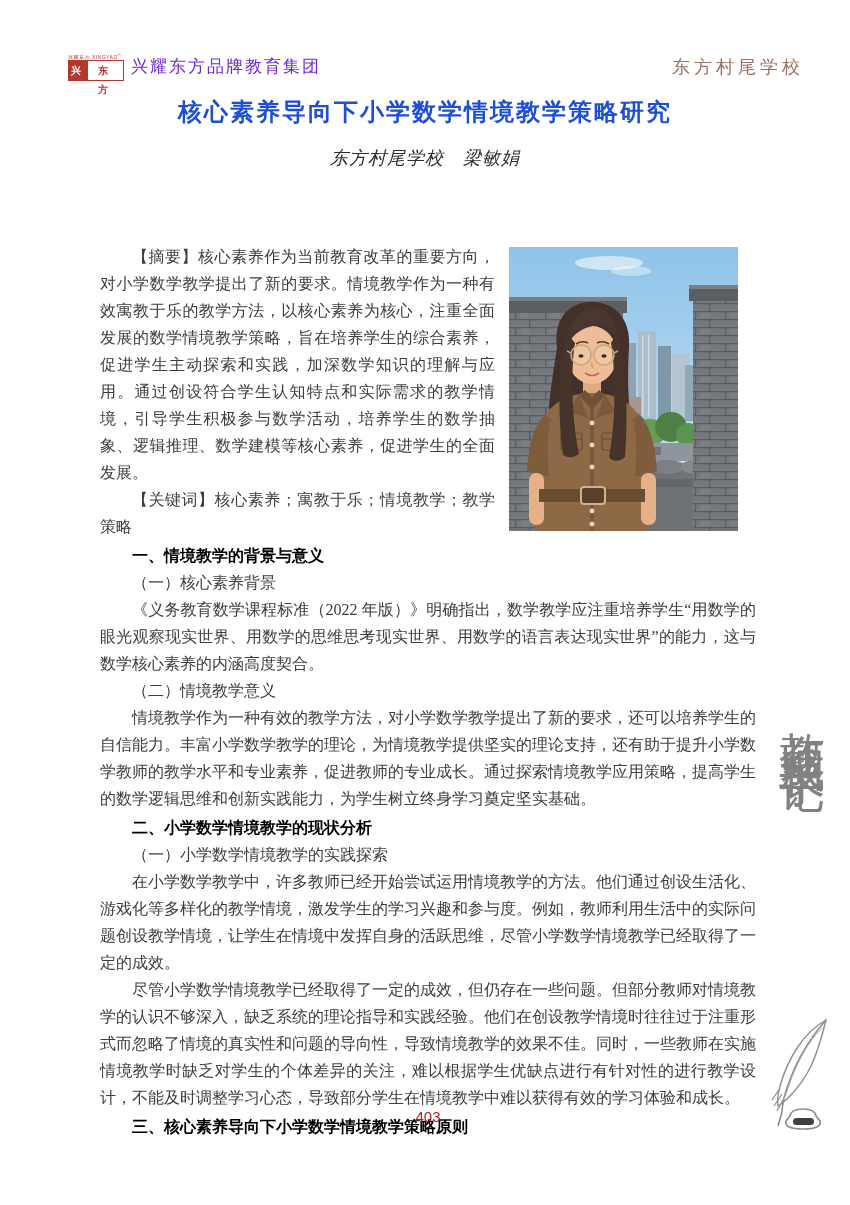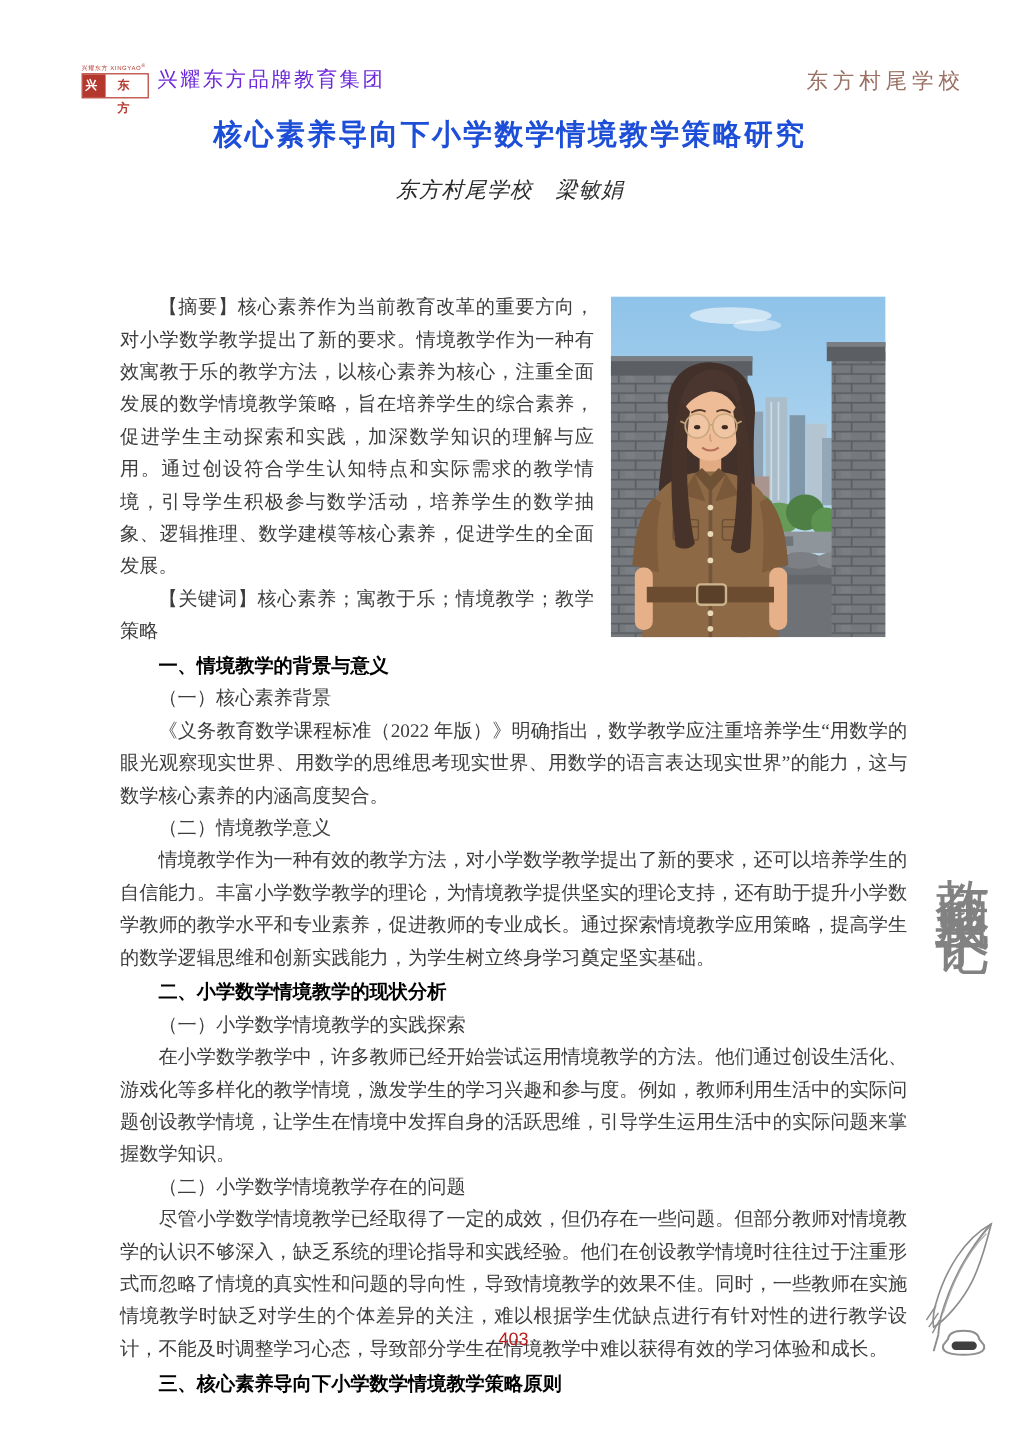--- a/index.html
+++ b/index.html
@@ -167,22 +167,21 @@
 
     <p class="para">【摘要】核心素养作为当前教育改革的重要方向，对小学数学教学提出了新的要求。情境教学作为一种有效寓教于乐的教学方法，以核心素养为核心，注重全面发展的数学情境教学策略，旨在培养学生的综合素养，促进学生主动探索和实践，加深数学知识的理解与应用。通过创设符合学生认知特点和实际需求的教学情境，引导学生积极参与数学活动，培养学生的数学抽象、逻辑推理、数学建模等核心素养，促进学生的全面发展。</p>
     <p class="para">【关键词】核心素养；寓教于乐；情境教学；教学策略</p>
     <p class="h1">一、情境教学的背景与意义</p>
     <p class="h2">（一）核心素养背景</p>
     <p class="para">《义务教育数学课程标准（2022 年版）》明确指出，数学教学应注重培养学生“用数学的眼光观察现实世界、用数学的思维思考现实世界、用数学的语言表达现实世界”的能力，这与数学核心素养的内涵高度契合。</p>
     <p class="h2">（二）情境教学意义</p>
     <p class="para">情境教学作为一种有效的教学方法，对小学数学教学提出了新的要求，还可以培养学生的自信能力。丰富小学数学教学的理论，为情境教学提供坚实的理论支持，还有助于提升小学数学教师的教学水平和专业素养，促进教师的专业成长。通过探索情境教学应用策略，提高学生的数学逻辑思维和创新实践能力，为学生树立终身学习奠定坚实基础。</p>
     <p class="h1">二、小学数学情境教学的现状分析</p>
     <p class="h2">（一）小学数学情境教学的实践探索</p>
-    <p class="para">在小学数学教学中，许多教师已经开始尝试运用情境教学的方法。他们通过创设生活化、游戏化等多样化的教学情境，激发学生的学习兴趣和参与度。例如，教师利用生活中的实际问题创设教学情境，让学生在情境中发挥自身的活跃思维，引导学生运用生活中的实际问题来掌握数学知识。</p>
-    <p class="h2">（二）小学数学情境教学存在的问题</p>
+    <p class="para">在小学数学教学中，许多教师已经开始尝试运用情境教学的方法。他们通过创设生活化、游戏化等多样化的教学情境，激发学生的学习兴趣和参与度。例如，教师利用生活中的实际问题创设教学情境，让学生在情境中发挥自身的活跃思维，尽管小学数学情境教学已经取得了一定的成效。</p>
     <p class="para">尽管小学数学情境教学已经取得了一定的成效，但仍存在一些问题。但部分教师对情境教学的认识不够深入，缺乏系统的理论指导和实践经验。他们在创设教学情境时往往过于注重形式而忽略了情境的真实性和问题的导向性，导致情境教学的效果不佳。同时，一些教师在实施情境教学时缺乏对学生的个体差异的关注，难以根据学生优缺点进行有针对性的进行教学设计，不能及时调整学习心态，导致部分学生在情境教学中难以获得有效的学习体验和成长。</p>
     <p class="h1">三、核心素养导向下小学数学情境教学策略原则</p>
   </div>
 
   <div class="side-note">教师成长手记</div>
 
   <div class="quill">
     <svg width="90" height="122" viewBox="0 0 90 122" xmlns="http://www.w3.org/2000/svg">
       <path d="M72 4 C54 24 38 52 30 82 C29 87 28 92 28 96" stroke="#8e8e8e" stroke-width="1.6" fill="none"></path>
       <path d="M72 4 C50 16 34 42 26 70 C24 77 23 84 24 90 C34 84 48 68 56 52 C62 40 68 20 72 4 Z" fill="none" stroke="#8e8e8e" stroke-width="1.4"></path>

